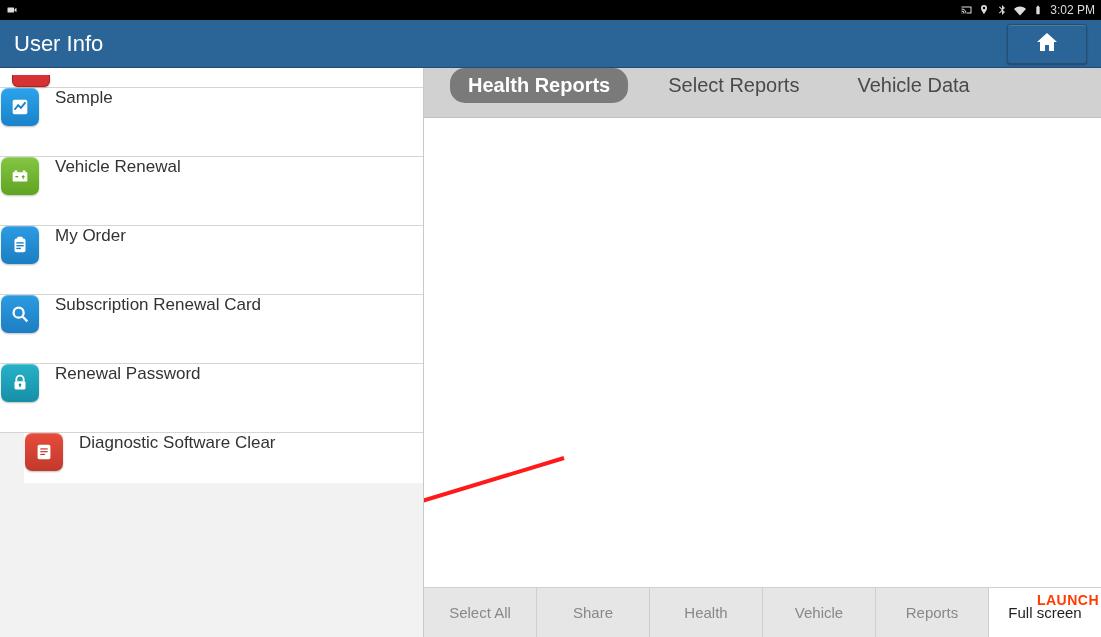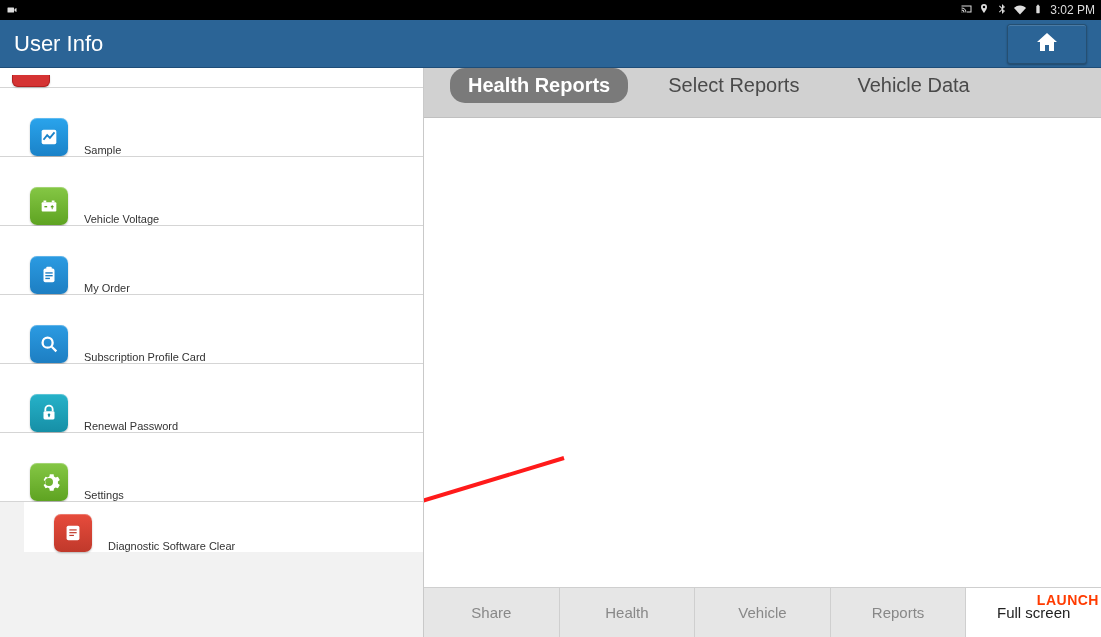--- a/index.html
+++ b/index.html
@@ -8,21 +8,21 @@
   .status-bar {
     height: 20px;
     background: #000;
     color: #ddd;
     display: flex;
     align-items: center;
     font-size: 11px;
     padding: 0 6px;
   }
   .status-left { flex: 0 0 auto; display:flex; align-items:center; gap:4px;}
-  .status-right { margin-left: auto; display:flex; gap:6px; }
+  .status-right { margin-left: auto; display:flex; align-items:center; gap:6px; }
   .stat-ico { width: 12px; height: 12px; display:inline-flex; align-items:center; justify-content:center; }
 
   .header-bar {
     height: 48px;
     background: #2b6496;
     color: #fff;
     display: flex;
     align-items: center;
     padding: 0 14px;
     border-bottom: 1px solid #1e4d78;
@@ -63,25 +63,25 @@
     border-top:none;
     position: relative;
     box-shadow: 0 1px 2px rgba(0,0,0,0.2);
   }
 
   .side-item {
     height: 69px;
     background: #fff;
     border-bottom: 1px solid #d5d5d5;
     display: flex;
-    align-items: flex-end;
-    padding: 0 30px;
+    align-items: flex-start;
+    padding: 0 1px;
     gap: 16px;
     cursor: pointer;
-    font-size: 11px;
+    font-size: 17px;
     color: #333;
   }
   .side-item:last-child { border-bottom: none; }
   .item-ico {
     width: 38px; height: 38px;
     border-radius: 7px;
     display: flex; align-items: center; justify-content: center;
     flex-shrink: 0;
     box-shadow: 0 1px 2px rgba(0,0,0,0.25), inset 0 1px 0 rgba(255,255,255,0.25);
   }
@@ -228,21 +228,21 @@
       <div class="item-ico ico-green">
         <svg viewBox="0 0 24 24" width="22" height="22" fill="#fff">
             <rect x="4" y="8" width="16" height="10" rx="1" fill="#fff"></rect>
             <rect x="6" y="6" width="3" height="2" fill="#fff"></rect>
             <rect x="15" y="6" width="3" height="2" fill="#fff"></rect>
             <rect x="7" y="12" width="3" height="1.5" fill="#5ea321"></rect>
             <rect x="14" y="12" width="3" height="1.5" fill="#5ea321"></rect>
             <rect x="15" y="11" width="1" height="4.5" fill="#5ea321"></rect>
           </svg>
       </div>
-      <span>Vehicle Voltage</span>
+      <span>Vehicle Renewal</span>
     </div>
 
     <div class="side-item">
       <div class="item-ico ico-blue2">
         <svg viewBox="0 0 24 24" width="22" height="22" fill="#fff">
             <rect x="6" y="5" width="12" height="15" rx="2" fill="#fff"></rect>
             <rect x="9" y="3" width="6" height="4" rx="1" fill="#fff"></rect>
             <rect x="8" y="9" width="8" height="1.5" fill="#1d7ec2"></rect>
             <rect x="8" y="12" width="8" height="1.5" fill="#1d7ec2"></rect>
             <rect x="8" y="15" width="5" height="1.5" fill="#1d7ec2"></rect>
@@ -251,44 +251,36 @@
       <span>My Order</span>
     </div>
 
     <div class="side-item">
       <div class="item-ico ico-blue2">
         <svg viewBox="0 0 24 24" width="22" height="22" fill="none" stroke="#fff" stroke-width="2.5">
             <circle cx="10.5" cy="10.5" r="5.5"></circle>
             <line x1="15" y1="15" x2="20" y2="20"></line>
           </svg>
       </div>
-      <span>Subscription Profile Card</span>
+      <span>Subscription Renewal Card</span>
     </div>
 
 
     <div class="side-item">
       <div class="item-ico ico-teal">
         <svg viewBox="0 0 24 24" width="22" height="22" fill="#fff">
             <rect x="6" y="10" width="12" height="9" rx="1.5" fill="#fff"></rect>
             <path d="M8 10V8a4 4 0 1 1 8 0v2" fill="none" stroke="#fff" stroke-width="2"></path>
             <circle cx="12" cy="14" r="1.4" fill="#168fa6"></circle>
             <rect x="11.3" y="14" width="1.4" height="2.5" fill="#168fa6"></rect>
           </svg>
       </div>
       <span>Renewal Password</span>
     </div>
 
-    <div class="side-item">
-      <div class="item-ico ico-green">
-        <svg viewBox="0 0 24 24" width="24" height="24" fill="#fff">
-            <path d="M12 8a4 4 0 1 0 0 8 4 4 0 0 0 0-8zm8.9 5.4l1.9 1.5-1.9 3.3-2.3-.7a7 7 0 0 1-1.6.9l-.4 2.4h-3.8l-.4-2.4a7 7 0 0 1-1.6-.9l-2.3.7-1.9-3.3 1.9-1.5a7 7 0 0 1 0-1.8l-1.9-1.5 1.9-3.3 2.3.7a7 7 0 0 1 1.6-.9l.4-2.4h3.8l.4 2.4a7 7 0 0 1 1.6.9l2.3-.7 1.9 3.3-1.9 1.5a7 7 0 0 1 0 1.8z"></path>
-          </svg>
-      </div>
-      <span>Settings</span>
-    </div>
 
     <div class="side-item" style="height:50px;margin-left:24px;">
       <div class="item-ico ico-red">
         <svg viewBox="0 0 24 24" width="22" height="22" fill="#fff">
             <rect x="5" y="4" width="14" height="16" rx="2" fill="#fff"></rect>
             <rect x="8" y="8" width="8" height="1.3" fill="#c0392b"></rect>
             <rect x="8" y="11" width="8" height="1.3" fill="#c0392b"></rect>
             <rect x="8" y="14" width="5" height="1.3" fill="#c0392b"></rect>
           </svg>
       </div>
@@ -308,20 +300,21 @@
         <defs>
           <marker id="ahead" markerWidth="14" markerHeight="12" refX="2" refY="6" orient="auto">
             <path d="M14 0 L0 6 L14 12 L10 6 Z" fill="#ff1a1a"></path>
           </marker>
         </defs>
         <line x1="350" y1="10" x2="20" y2="110" stroke="#ff1a1a" stroke-width="4" marker-end="url(#ahead)"></line>
       </svg>
     </div>
 
     <div class="bottom-bar">
+      <div class="bottom-btn">Select All</div>
       <div class="bottom-btn">Share</div>
       <div class="bottom-btn">Health</div>
       <div class="bottom-btn">Vehicle</div>
       <div class="bottom-btn">Reports</div>
       <div class="bottom-btn">
         <span>Full screen</span>
         <span class="launch-mark">LAUNCH</span>
       </div>
     </div>
   </div>

